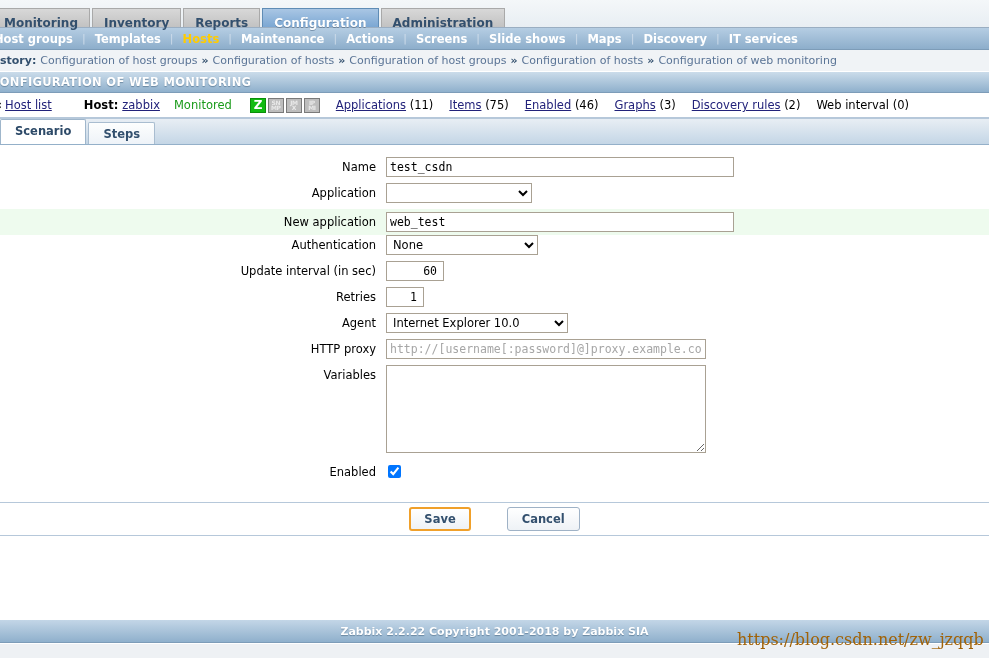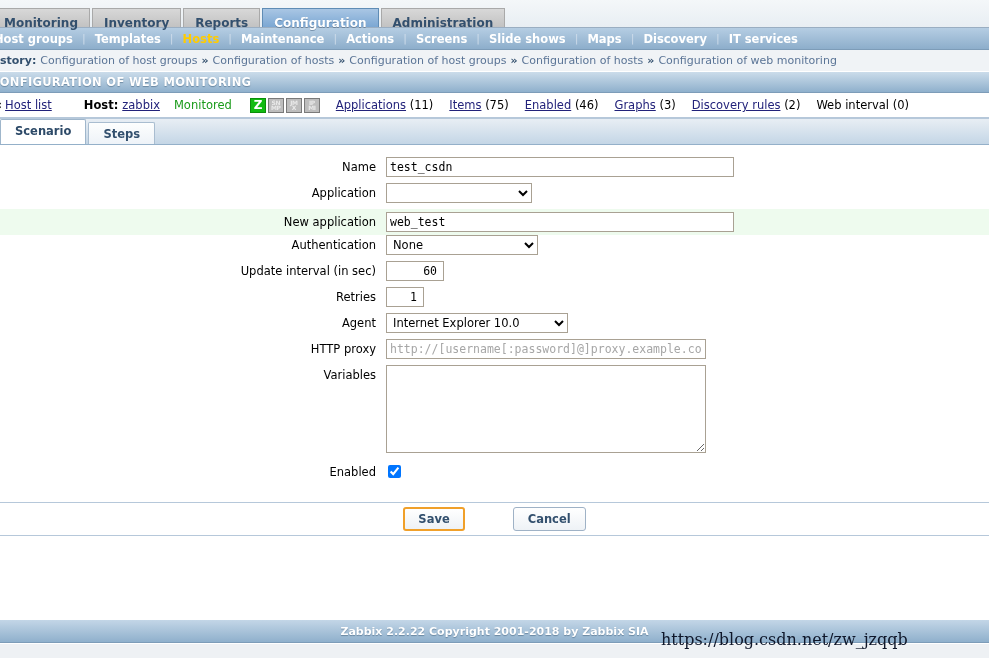--- a/index.html
+++ b/index.html
@@ -255,21 +255,21 @@
     box-sizing: border-box;
   }
   .btn {
     font-family: "DejaVu Sans", "Liberation Sans", sans-serif;
     font-size: 11.5px; font-weight: bold;
     color: #33506e;
     background: linear-gradient(#ffffff, #eef2f6);
     border: 1px solid #9fb2c6;
     border-radius: 3px;
     padding: 4px 14px;
-    margin: 0 24px;
+    margin: 0 18px;
     cursor: pointer;
   }
   .btn.primary { border: 2px solid #f0a02a; padding: 3px 13px; }
 
   
   .pagefooter {
     position: absolute;
     left: 0; right: 0;
     top: 619px;
     height: 24px;
@@ -285,24 +285,24 @@
     font-size: 11px; font-weight: bold; color: #ffffff;
     text-shadow: 0 1px 1px rgba(40,70,100,.45);
   }
   .belowfooter {
     position: absolute;
     left: 0; right: 0; top: 644px; bottom: 0;
     background: #eef1f4;
   }
   .watermark {
     position: absolute;
-    left: 661px; top: 630px;
+    left: 737px; top: 630px;
     font-family: "DejaVu Serif", "Liberation Serif", serif;
     font-size: 16px;
-    color: #0f172a;
+    color: #a16207;
     white-space: nowrap;
     pointer-events: none;
   }
 </style>
 </head>
 <body>
 
 <div class="topmenu">
   <div class="topmenu-item first">Monitoring</div>
   <div class="topmenu-item">Inventory</div>

